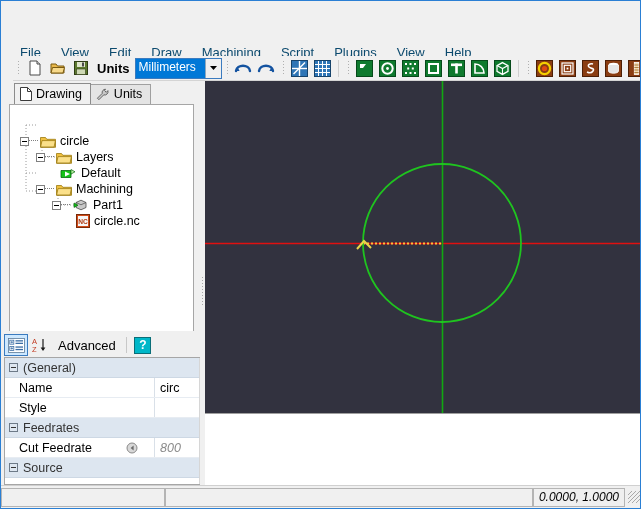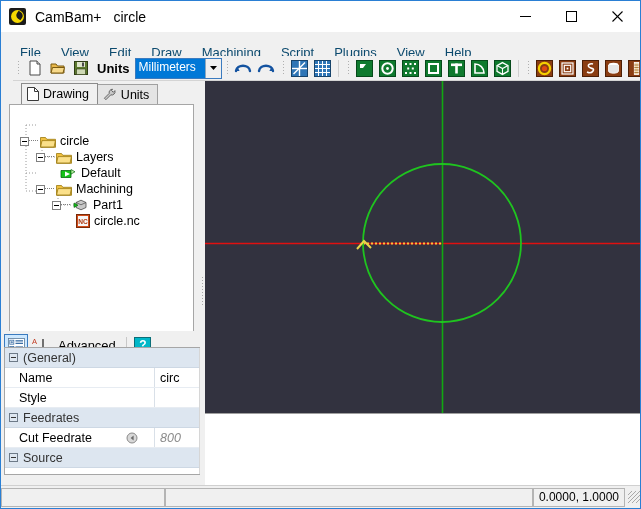--- a/index.html
+++ b/index.html
@@ -166,24 +166,24 @@
 
   
   .left-panel {
     position: absolute;
     left: 1px; top: 80px;
     width: 198px; height: 406px;
     background: #f0f0f0;
   }
   .tabstrip {
     position: absolute;
-    left: 19px; top: 2px;
+    left: 12px; top: 2px;
     height: 21px;
     display: flex;
-    align-items: flex-end;
+    align-items: center;
   }
   .tab {
     height: 20px;
     display: flex;
     align-items: center;
     padding: 0 8px 0 5px;
     font-size: 12.5px;
     color: #000;
     border: 1px solid #a0a0a0;
     border-bottom: none;
@@ -286,21 +286,21 @@
     font-size: 12px;
     font-weight: bold;
     display: flex;
     align-items: center;
     justify-content: center;
     box-sizing: border-box;
   }
 
   .prop-grid {
     position: absolute;
-    left: 2px; top: 16px;
+    left: 2px; top: 26px;
     width: 212px; height: 128px;
     border: 1px solid #a6a6a6;
     background: #ffffff;
     box-sizing: border-box;
     overflow: hidden;
   }
   .prow {
     position: relative;
     height: 20px;
     display: flex;
@@ -431,20 +431,21 @@
     height: 19px;
     border: 1px solid #b4b4b4;
     background: #f0f0f0;
     box-sizing: border-box;
     display: flex;
     align-items: center;
     font-size: 12px;
     color: #000;
     margin-left: 0;
     overflow: hidden;
+    font-style: italic;
   }
   .sb-panel.p1 { width: 218px; }
   .sb-panel.p2 { width: 490px; }
   .sb-panel.p3 {
     width: 120px;
     justify-content: flex-end;
     padding-right: 5px;
   }
   .sb-grip {
     width: 12px; height: 12px;
@@ -453,45 +454,20 @@
       transparent 0 45%, #a9a9a9 45% 55%, transparent 55% 100%);
     background-size: 4px 4px;
     flex: none;
   }
 </style>
 </head>
 <body>
 
 <div id="app">
 
-  <div class="titlebar">
-    <div class="title-icon"></div>
-    <div class="title-text">
-      <span>CamBam+</span>
-      <span class="doc">circle</span>
-    </div>
-    <div class="win-btns">
-      <div class="win-btn">
-        <svg width="11" height="11" viewBox="0 0 11 11">
-            <line x1="0" y1="5.5" x2="11" y2="5.5" stroke="#000" stroke-width="1"></line>
-          </svg>
-      </div>
-      <div class="win-btn">
-        <svg width="11" height="11" viewBox="0 0 11 11">
-            <rect x="0.5" y="0.5" width="10" height="10" fill="none" stroke="#000" stroke-width="1"></rect>
-          </svg>
-      </div>
-      <div class="win-btn close">
-        <svg width="11" height="11" viewBox="0 0 11 11">
-            <line x1="0.5" y1="0.5" x2="10.5" y2="10.5" stroke="#000" stroke-width="1.1"></line>
-            <line x1="10.5" y1="0.5" x2="0.5" y2="10.5" stroke="#000" stroke-width="1.1"></line>
-          </svg>
-      </div>
-    </div>
-  </div>
 
   <div class="menubar">
     <div class="menu-item">File</div>
     <div class="menu-item">View</div>
     <div class="menu-item">Edit</div>
     <div class="menu-item">Draw</div>
     <div class="menu-item">Machining</div>
     <div class="menu-item">Script</div>
     <div class="menu-item">Plugins</div>
     <div class="menu-item">View</div>

